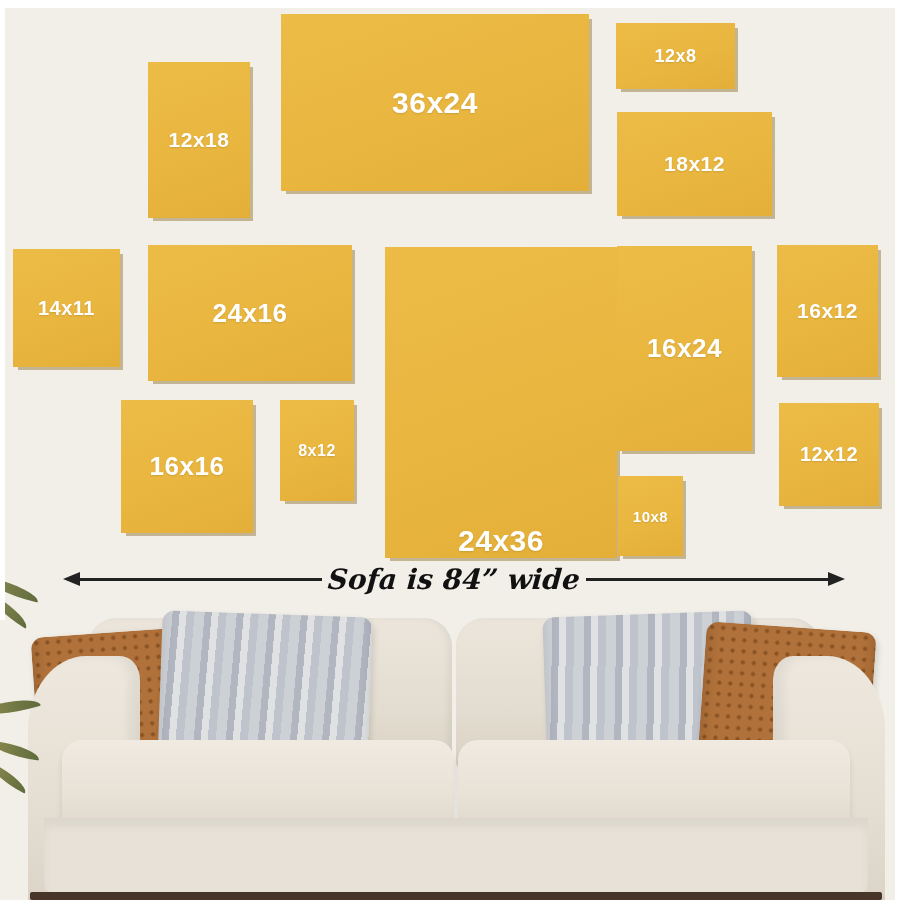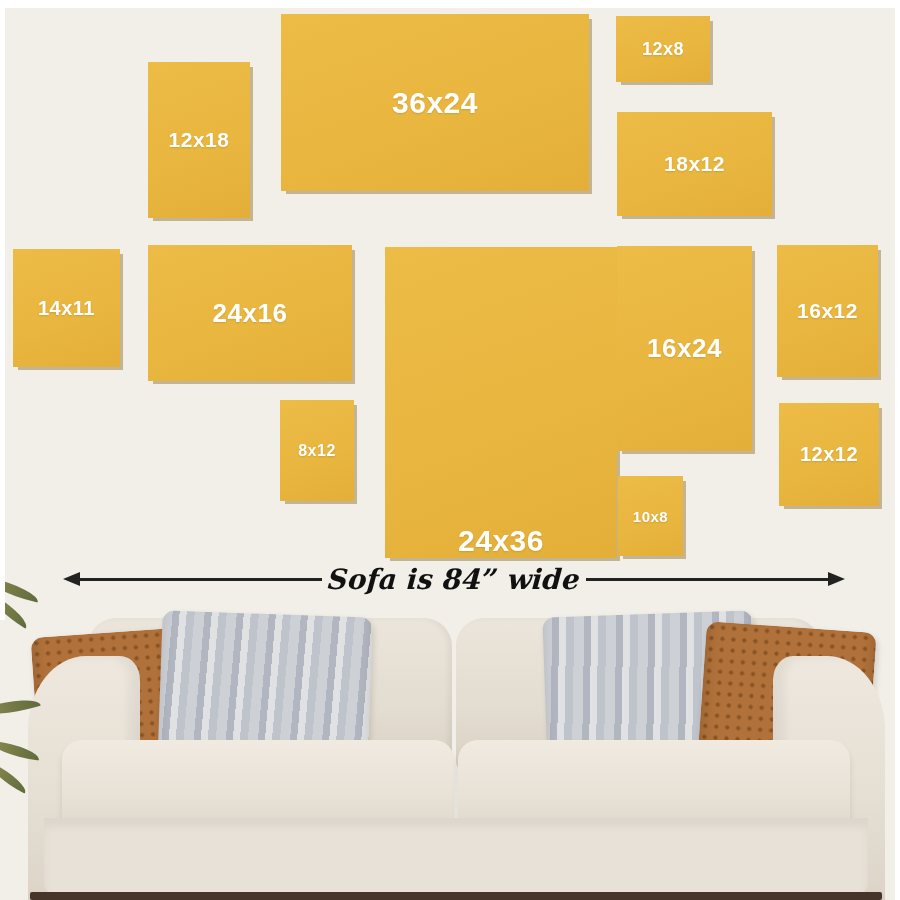--- a/index.html
+++ b/index.html
@@ -28,21 +28,21 @@
     display: flex;
     align-items: center;
     justify-content: center;
     color: #ffffff;
     font-weight: bold;
     letter-spacing: 0.5px;
     text-shadow: 0 1px 2px rgba(0,0,0,0.12);
   }
   .p-12x18 { left:148px; top:62px;  width:102px; height:156px; font-size:21px; }
   .p-36x24 { left:281px; top:14px;  width:308px; height:177px; font-size:30px; }
-  .p-12x8  { left:616px; top:16px;  width:94px;  height:66px;  font-size:18px; }
+  .p-12x8  { left:616px; top:23px;  width:119px;  height:66px;  font-size:18px; }
   .p-18x12 { left:617px; top:112px; width:155px; height:104px; font-size:21px;justify-content:center; }
   .p-14x11 { left:13px;  top:249px; width:107px; height:118px; font-size:20px; }
   .p-24x16 { left:148px; top:245px; width:204px; height:136px; font-size:26px; }
   .p-24x36 { left:385px; top:247px; width:232px; height:311px; font-size:30px;align-items:flex-end; }
   .p-16x24 { left:617px; top:246px; width:135px; height:205px; font-size:26px; }
   .p-16x12 { left:777px; top:245px; width:101px; height:132px; font-size:21px; }
   .p-16x16 { left:121px; top:400px; width:132px; height:133px; font-size:26px; }
   .p-8x12  { left:280px; top:400px; width:74px;  height:101px; font-size:16px; }
   .p-10x8  { left:618px; top:476px; width:65px;  height:80px;  font-size:15px; }
   .p-12x12 { left:779px; top:403px; width:100px; height:103px; font-size:20px; }
@@ -167,20 +167,23 @@
   </div>
   <div class="panel p-24x36">
     <span>24x36</span>
   </div>
   <div class="panel p-16x24">
     <span>16x24</span>
   </div>
   <div class="panel p-16x12">
     <span>16x12</span>
   </div>
+  <div class="panel p-16x16">
+    <span>16x16</span>
+  </div>
   <div class="panel p-8x12">
     <span>8x12</span>
   </div>
   <div class="panel p-10x8">
     <span>10x8</span>
   </div>
   <div class="panel p-12x12">
     <span>12x12</span>
   </div>
 

